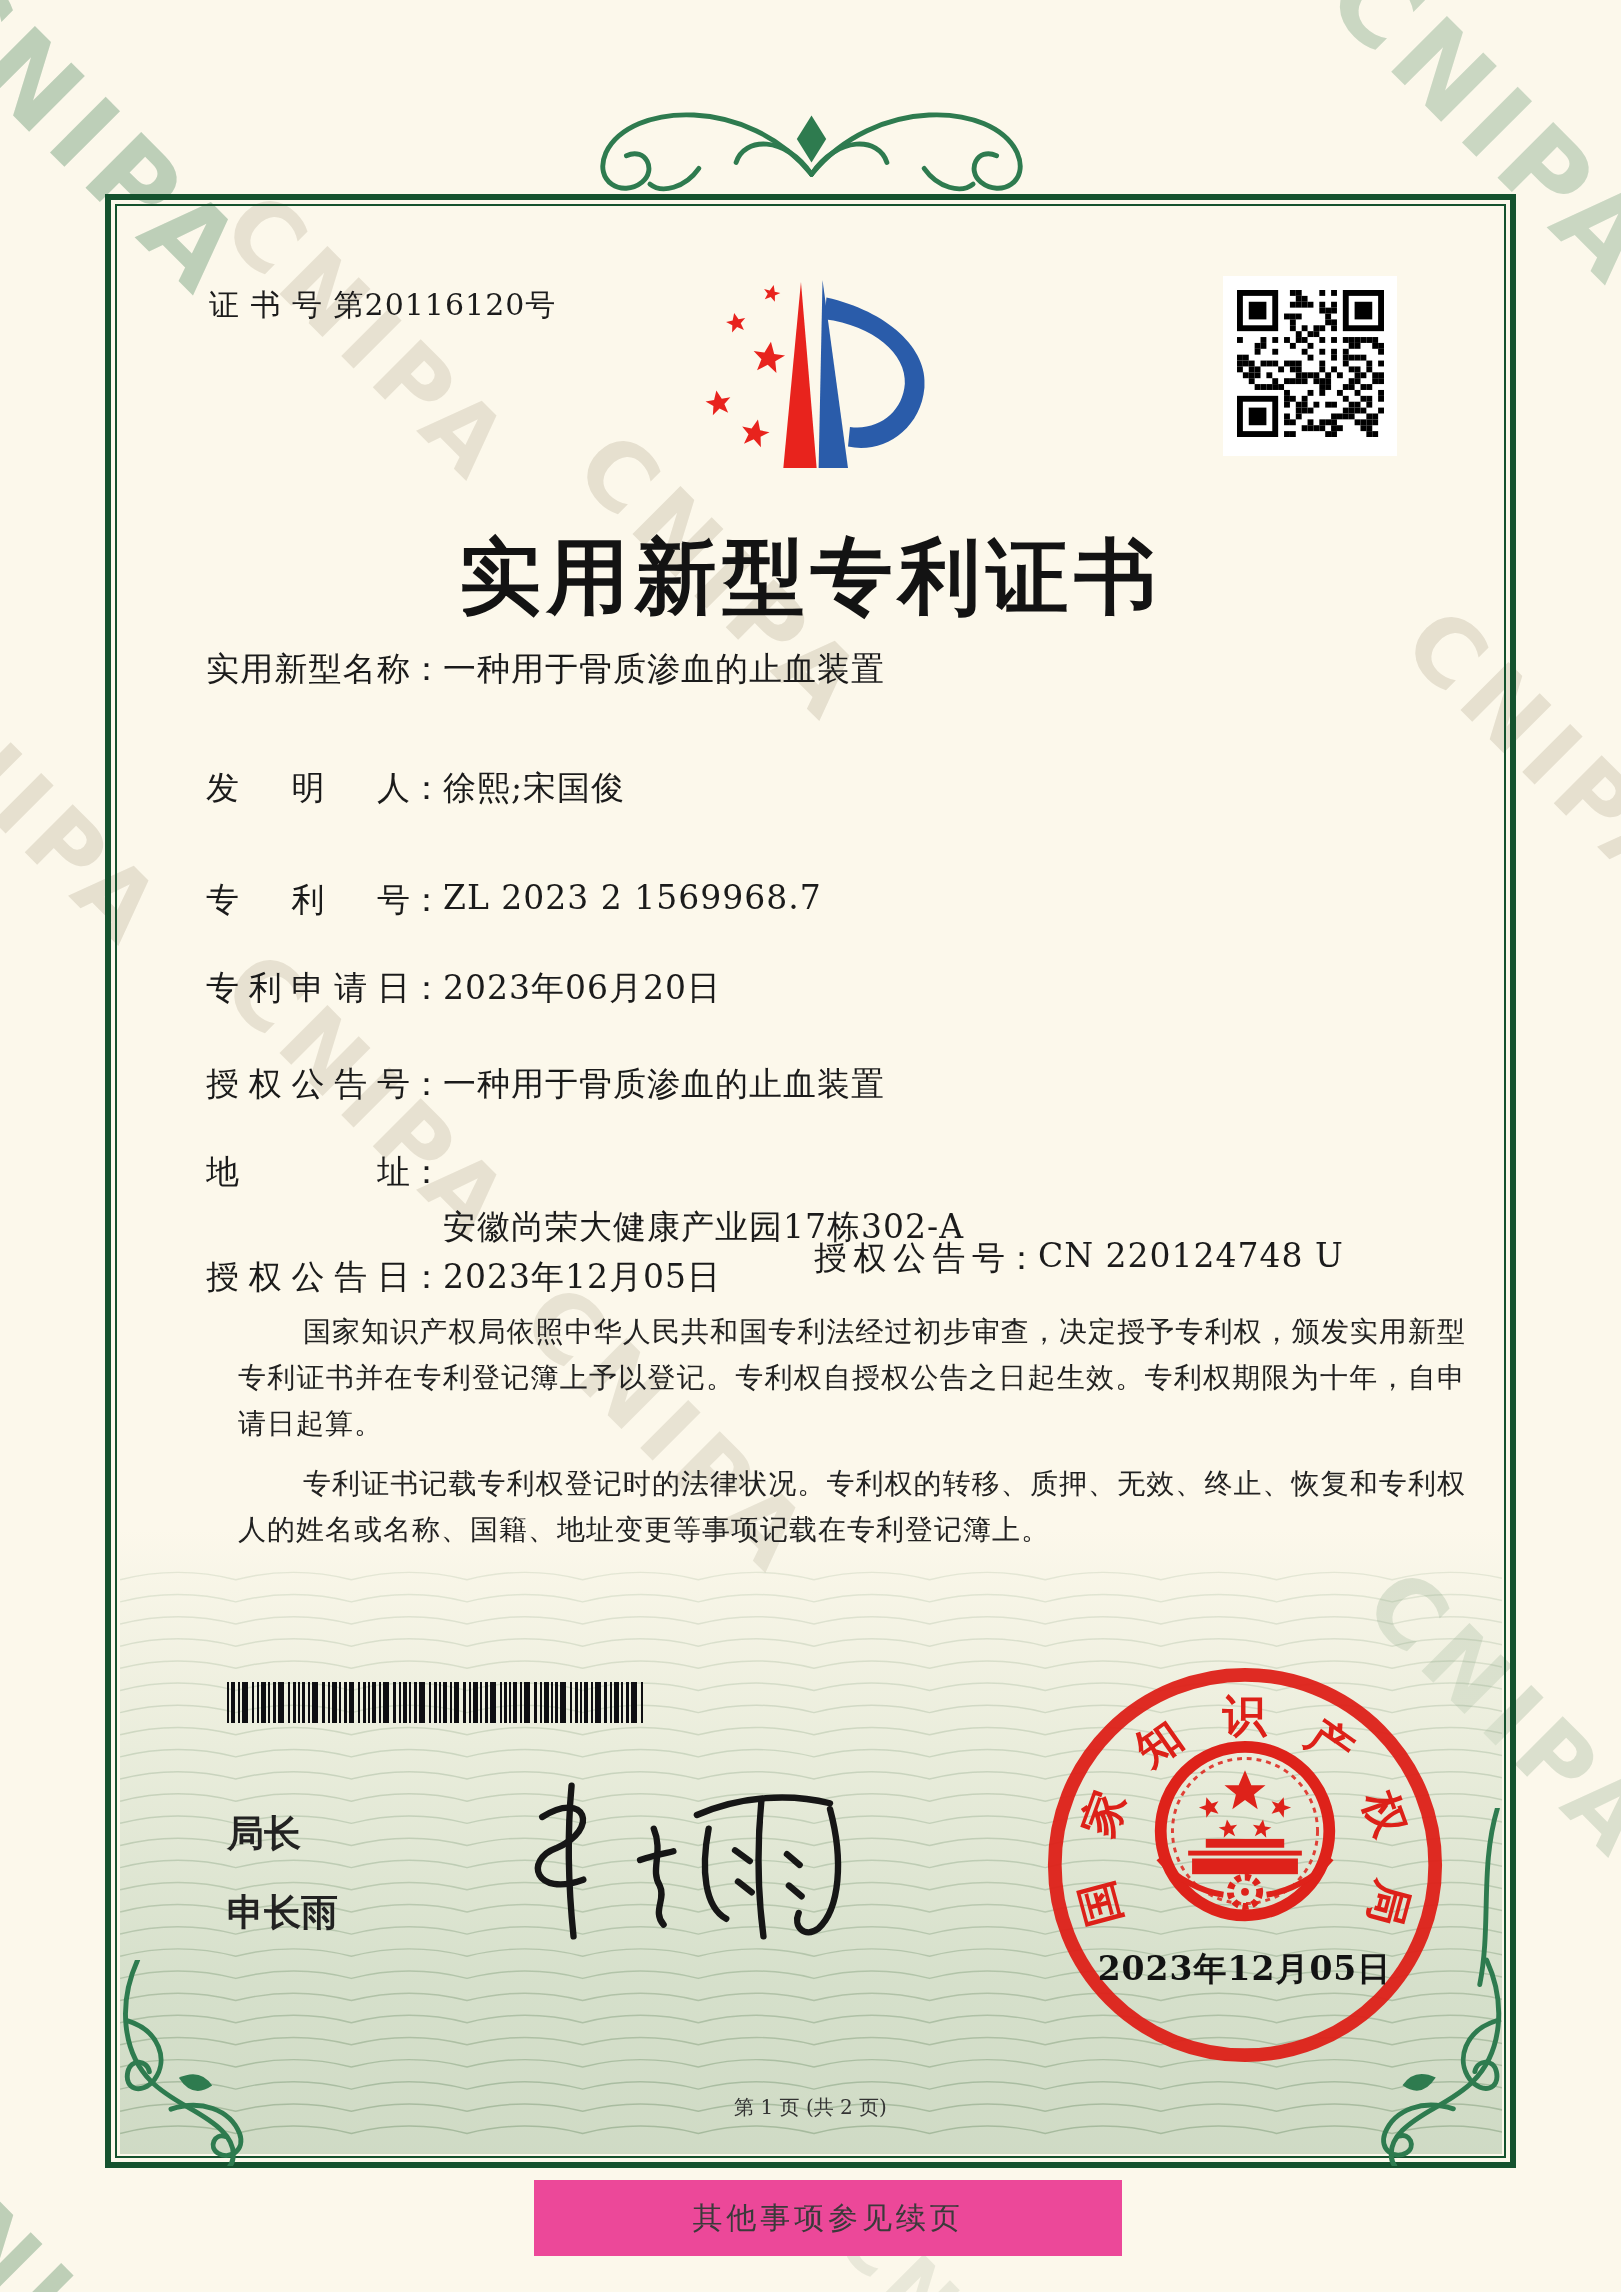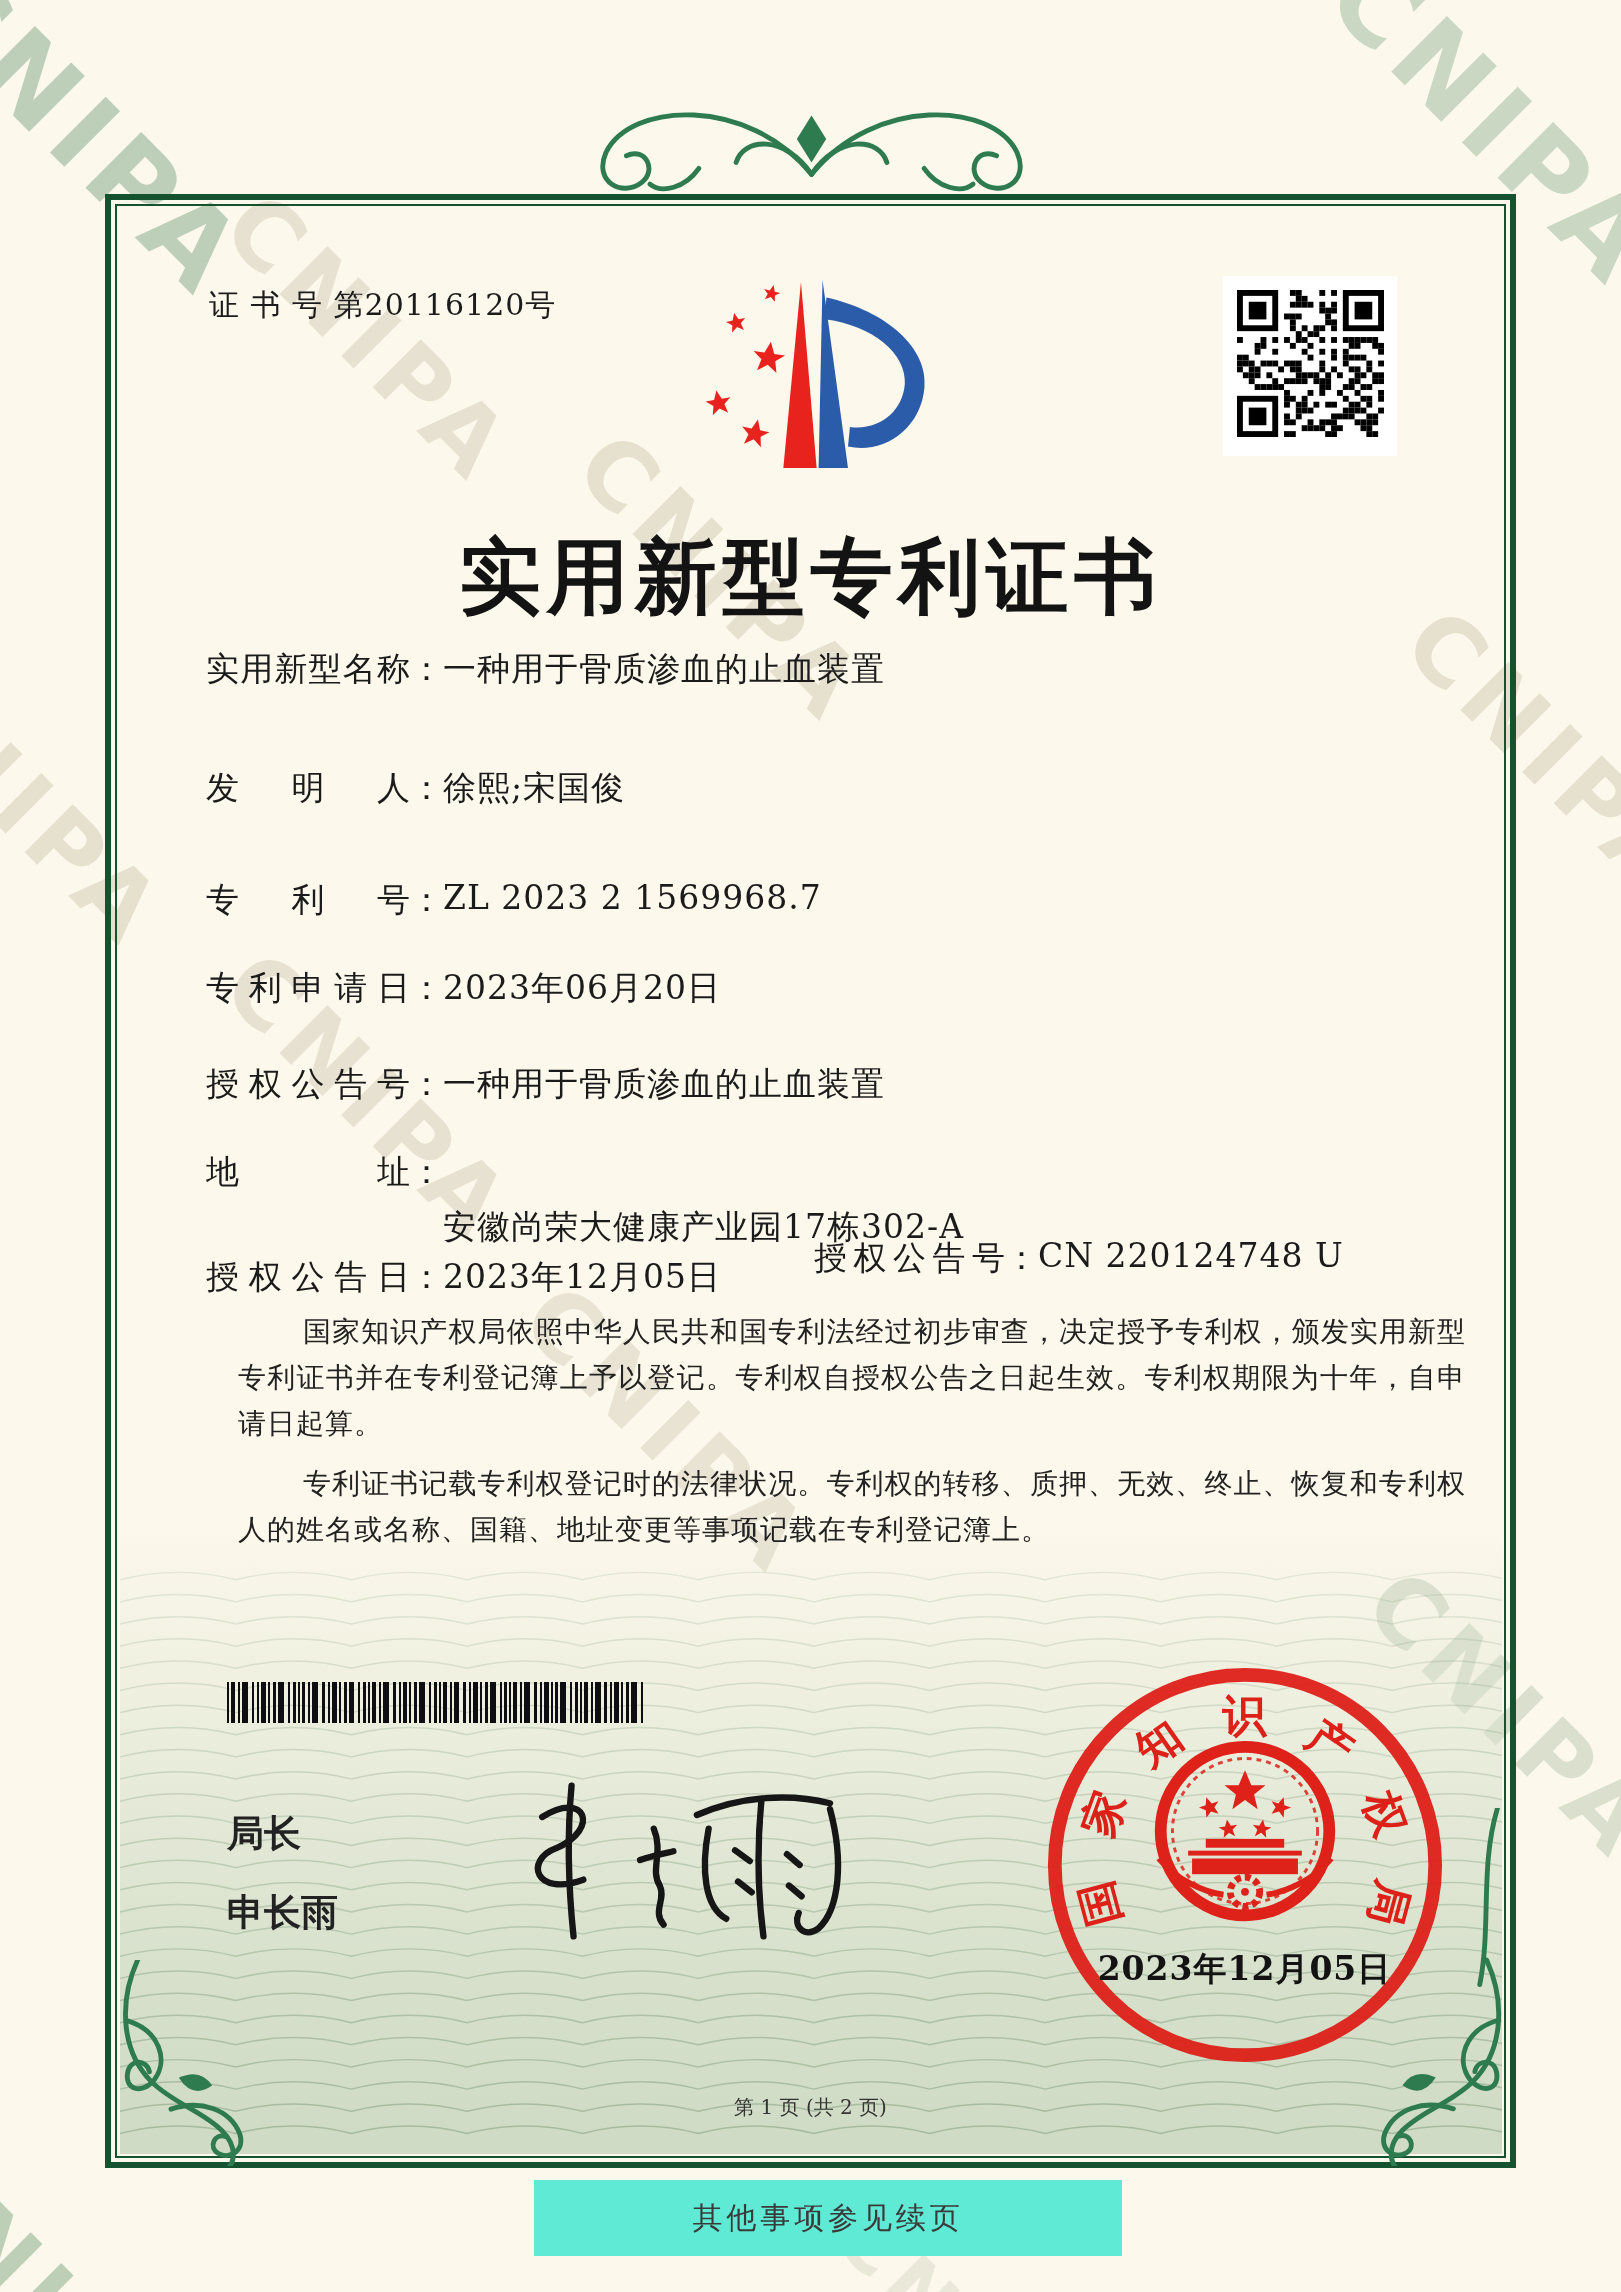--- a/index.html
+++ b/index.html
@@ -37,21 +37,21 @@
   #barcode i{display:block;background:#0e0e12;height:41px;}
   
   .signer{position:absolute;left:227px;font-family:"DejaVu Sans","Liberation Sans",sans-serif;
           font-weight:bold;font-size:37px;color:#222;}
   
   .sealchar{position:absolute;width:45px;height:45px;font-size:44px;font-weight:bold;color:#dd2018;
             text-align:center;line-height:45px;}
   #sealdate{left:1068px;top:1947px;width:353px;text-align:center;font-size:33px;font-weight:bold;color:#131313;letter-spacing:1px;}
   
   #pagenum{left:0;top:2094px;width:1621px;text-align:center;font-size:20px;color:#333;}
-  #notebox{left:534px;top:2180px;width:588px;height:76px;background:#5eead4;
+  #notebox{left:534px;top:2180px;width:588px;height:76px;background:#ec4899;
            display:flex;align-items:center;justify-content:center;}
   #notebox span{font-size:30px;letter-spacing:3.9px;color:#3a3a3a;}
 </style>
 </head>
 <body>
 
 <div id="page">
 
   <div id="wmlayer">
       <div class="wm" style="left: -19.6px; top: -59px; font-size: 108px; color: rgb(169, 194, 168); opacity: 0.75;">CNIPA</div>

